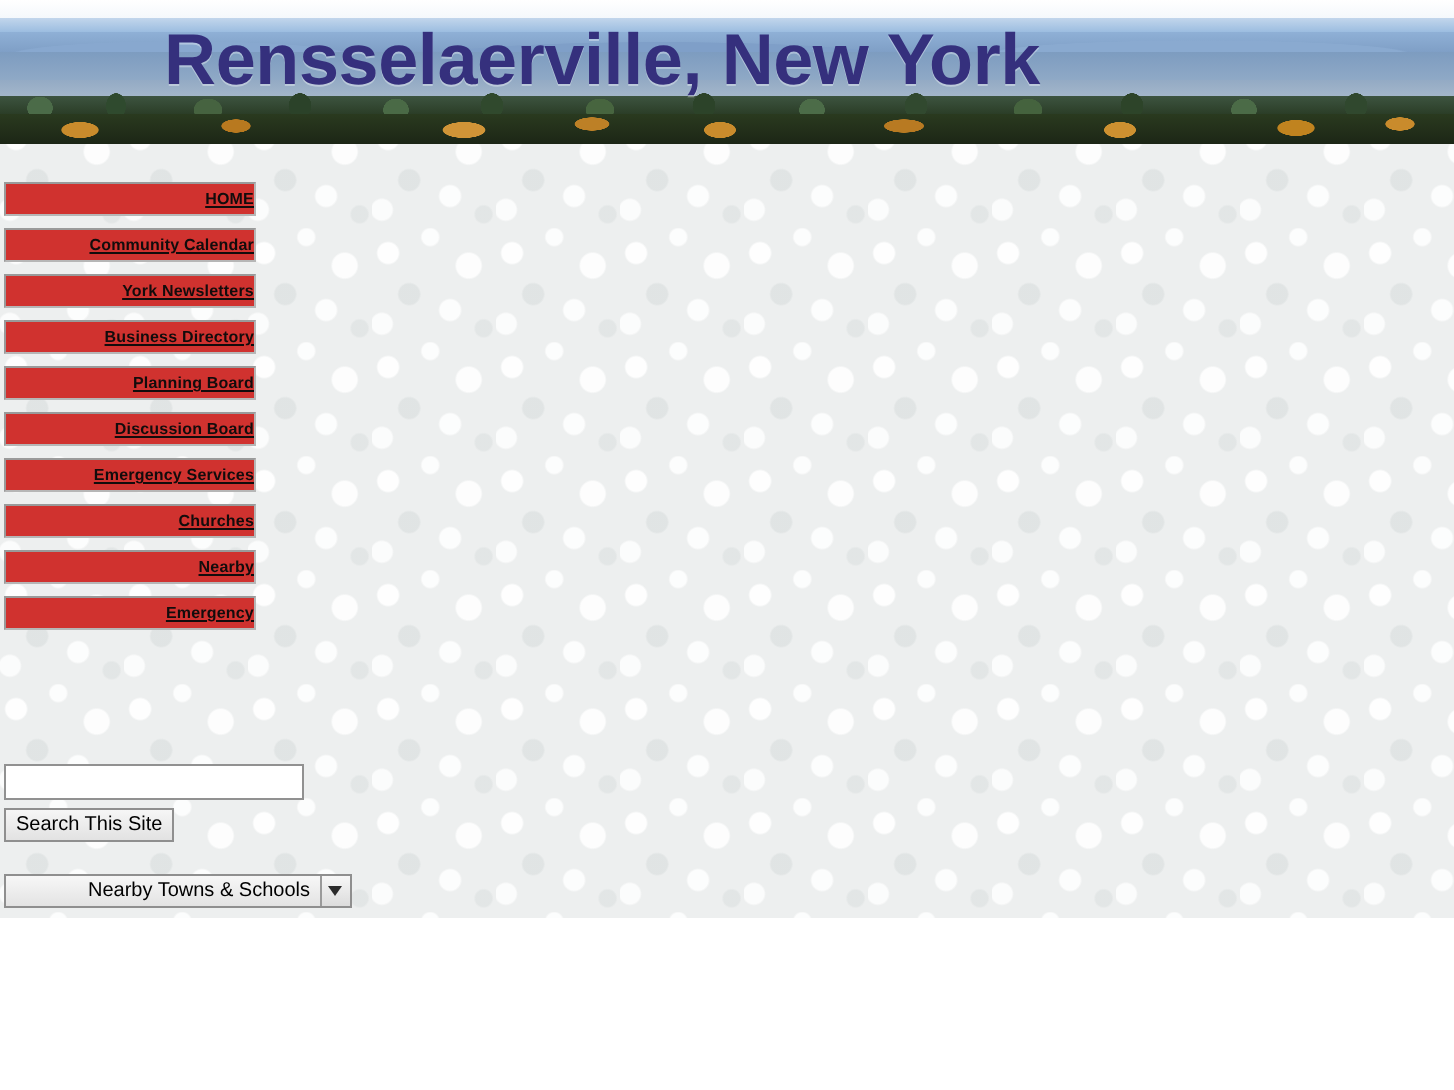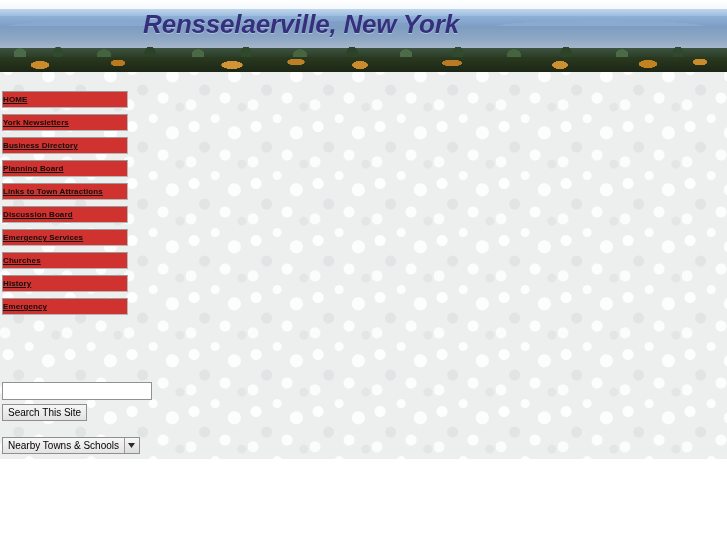--- a/index.html
+++ b/index.html
@@ -105,27 +105,26 @@
       radial-gradient(ellipse 14px 6px at 648px 8px, #c0831f 0 65%, rgba(0,0,0,0) 68%),
       radial-gradient(ellipse 11px 5px at 700px 6px, #c98b2c 0 65%, rgba(0,0,0,0) 68%);
   }
 
   #banner-title {
     position: absolute;
     left: 0;
     top: 9px;
     width: 602px;
     text-align: center;
-    font-size: 26px;
+    font-size: 36px;
     font-weight: bold;
     color: #35307d;
     letter-spacing: -0.2px;
     text-shadow: 0 1px 0 rgba(255,255,255,0.35);
     white-space: nowrap;
-    font-style: italic;
   }
 
   
   #nav {
     position: absolute;
     left: 2px;
     top: 91px;
     width: 126px;
   }
   .nav-btn {
@@ -135,21 +134,21 @@
     line-height: 16px;
     margin-bottom: 6px;
     box-sizing: border-box;
     background: #d0322f;
     border: 1px solid #9a9a9a;
     border-right-color: #b6b6b6;
     border-bottom-color: #b6b6b6;
     color: #120c0c;
     font-size: 8px;
     font-weight: bold;
-    text-align: left;
+    text-align: right;
     letter-spacing: 0.1px;
     cursor: pointer;
     white-space: nowrap;
     overflow: hidden;
   }
 
   
   #search-area {
     position: absolute;
     left: 2px;
@@ -189,20 +188,21 @@
     top: 437px;
     height: 17px;
     display: flex;
     align-items: stretch;
     border: 1px solid #8f8f8f;
     background: linear-gradient(#f7f7f7, #e3e3e3);
     box-sizing: border-box;
     cursor: pointer;
     font-size: 10px;
     color: #000;
+    padding-left: 36px;
   }
   #dropdown-label {
     padding: 0 5px;
     line-height: 15px;
     white-space: nowrap;
   }
   #dropdown-arrow {
     width: 14px;
     border-left: 1px solid #9a9a9a;
     background: linear-gradient(#f7f7f7, #dcdcdc);
@@ -226,28 +226,28 @@
   <div class="band mtn-low"></div>
   <div class="band treeline"></div>
   <div class="tree-tex"></div>
   <div class="band brush"></div>
   <div class="foliage"></div>
   <div id="banner-title">Rensselaerville, New York</div>
 </div>
 
 <div id="nav">
   <a class="nav-btn" href="#">HOME</a>
+  <a class="nav-btn" href="#">Community Calendar</a>
   <a class="nav-btn" href="#">York Newsletters</a>
   <a class="nav-btn" href="#">Business Directory</a>
   <a class="nav-btn" href="#">Planning Board</a>
-  <a class="nav-btn" href="#">Links to Town Attractions</a>
   <a class="nav-btn" href="#">Discussion Board</a>
   <a class="nav-btn" href="#">Emergency Services</a>
   <a class="nav-btn" href="#">Churches</a>
-  <a class="nav-btn" href="#">History</a>
+  <a class="nav-btn" href="#">Nearby</a>
   <a class="nav-btn" href="#">Emergency</a>
 </div>
 
 <div id="search-area">
   <input id="search-input" type="text" placeholder="" style="">
   <button id="search-button">Search This Site</button>
 </div>
 
 <div id="dropdown">
   <span id="dropdown-label">Nearby Towns &amp; Schools</span>

